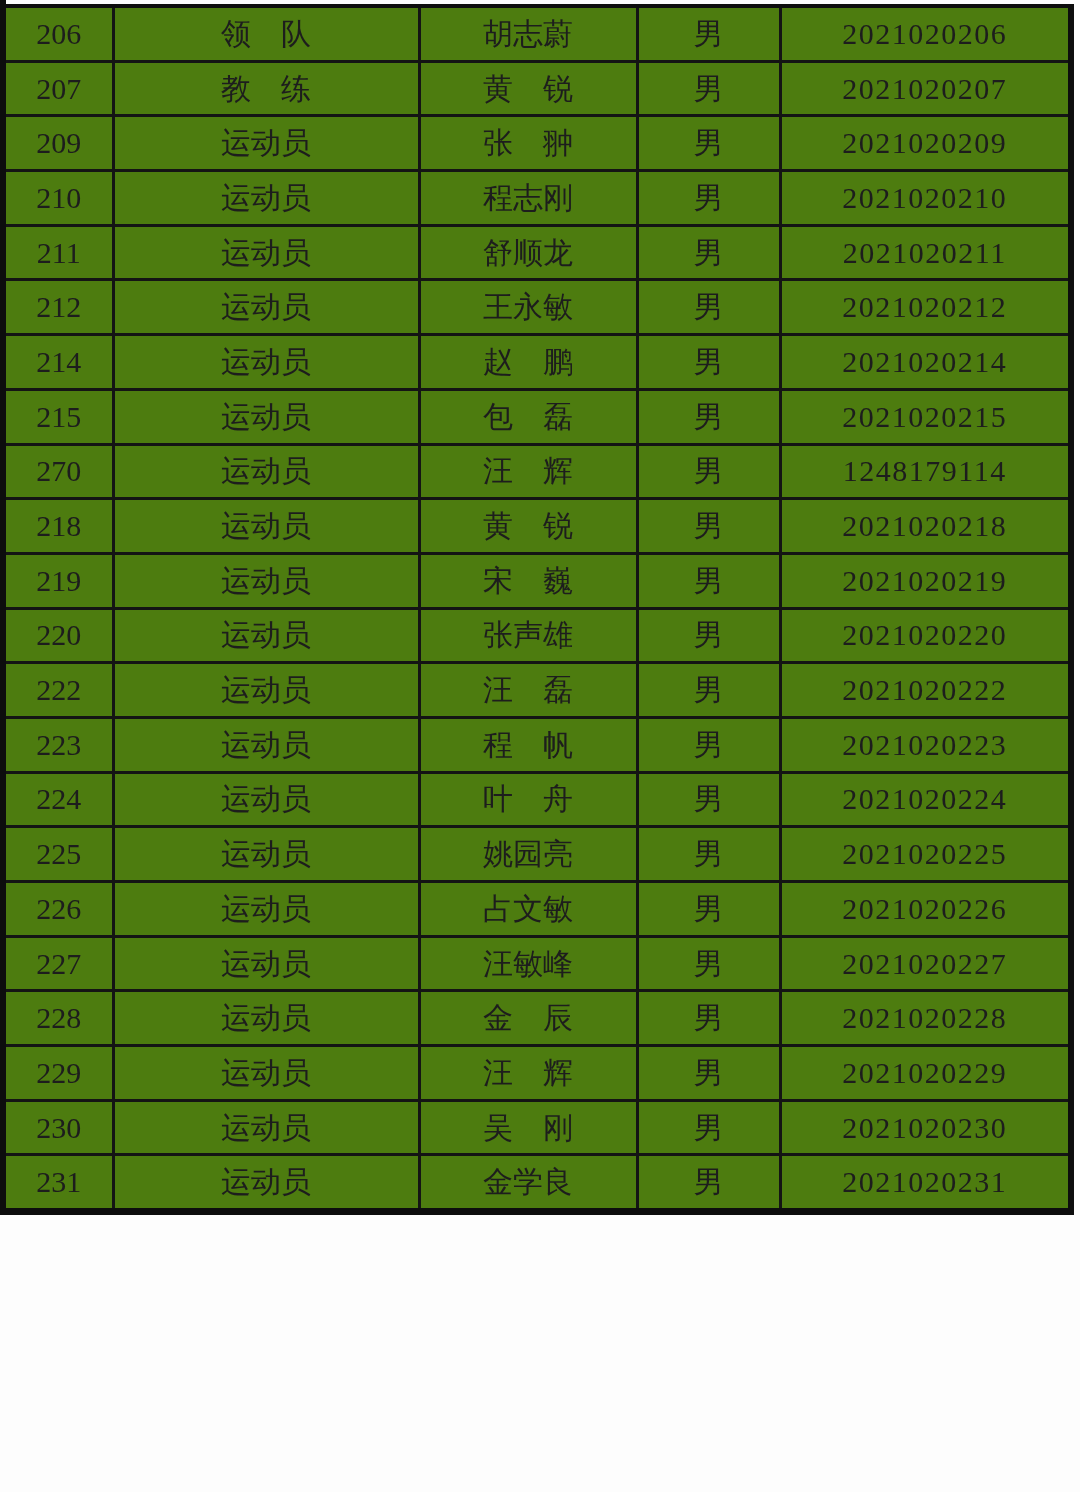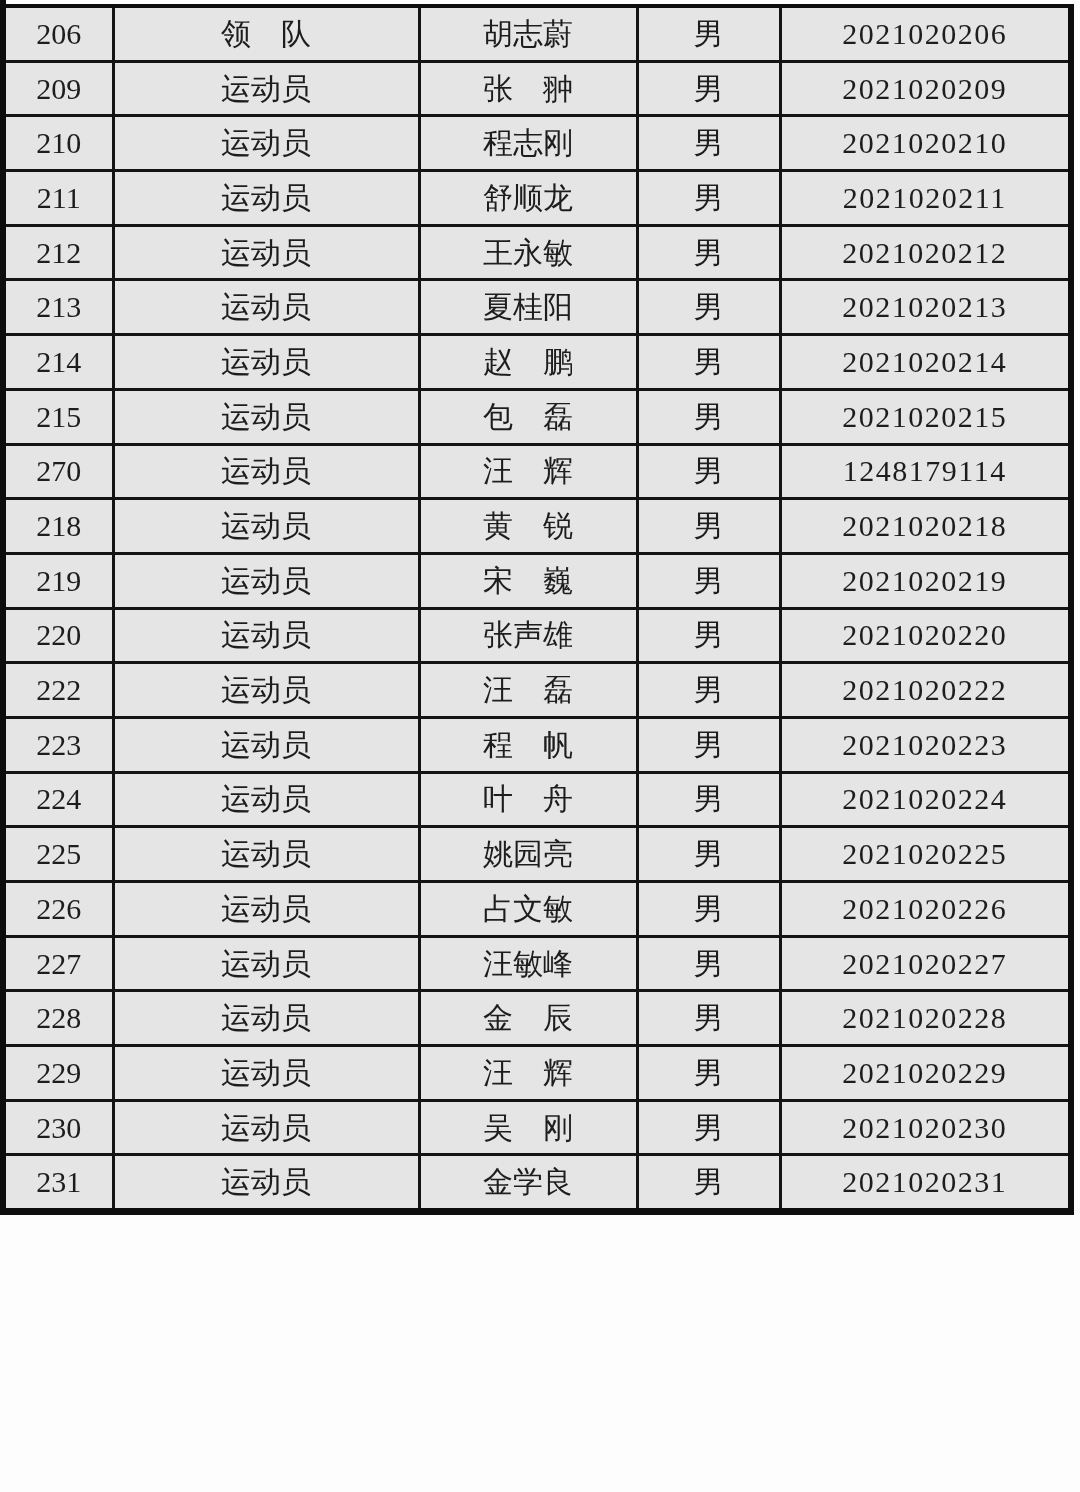--- a/index.html
+++ b/index.html
@@ -24,21 +24,21 @@
     height: 6px;
     background: #0d0d0d;
   }
   table.roster {
     position: absolute;
     left: 0;
     top: 4px;
     width: 867px;
     border-collapse: collapse;
     table-layout: fixed;
-    background: #e5e5e5;
+    background: #4d7c0f;
     border-top: 4px solid #0d0d0d;
     border-left: 6px solid #0d0d0d;
     border-right: 6px solid #0d0d0d;
     border-bottom: 7px solid #0d0d0d;
     padding-left: 33px;
   }
   table.roster td {
     border: 3px solid #141414;
     height: 51.7px;
     text-align: center;
@@ -70,20 +70,27 @@
     </colgroup>
     <tbody>
     <tr>
       <td class="col-number">206</td>
       <td class="col-role">领　队</td>
       <td class="col-name">胡志蔚</td>
       <td class="col-gender">男</td>
       <td class="col-id">2021020206</td>
     </tr>
 
+    <tr>
+      <td class="col-number">207</td>
+      <td class="col-role">教　练</td>
+      <td class="col-name">黄　锐</td>
+      <td class="col-gender">男</td>
+      <td class="col-id">2021020207</td>
+    </tr>
 
 
     <tr>
       <td class="col-number">209</td>
       <td class="col-role">运动员</td>
       <td class="col-name">张　翀</td>
       <td class="col-gender">男</td>
       <td class="col-id">2021020209</td>
     </tr>
 
@@ -104,27 +111,20 @@
     </tr>
 
     <tr>
       <td class="col-number">212</td>
       <td class="col-role">运动员</td>
       <td class="col-name">王永敏</td>
       <td class="col-gender">男</td>
       <td class="col-id">2021020212</td>
     </tr>
 
-    <tr>
-      <td class="col-number">213</td>
-      <td class="col-role">运动员</td>
-      <td class="col-name">夏桂阳</td>
-      <td class="col-gender">男</td>
-      <td class="col-id">2021020213</td>
-    </tr>
 
     <tr>
       <td class="col-number">214</td>
       <td class="col-role">运动员</td>
       <td class="col-name">赵　鹏</td>
       <td class="col-gender">男</td>
       <td class="col-id">2021020214</td>
     </tr>
 
     <tr>

